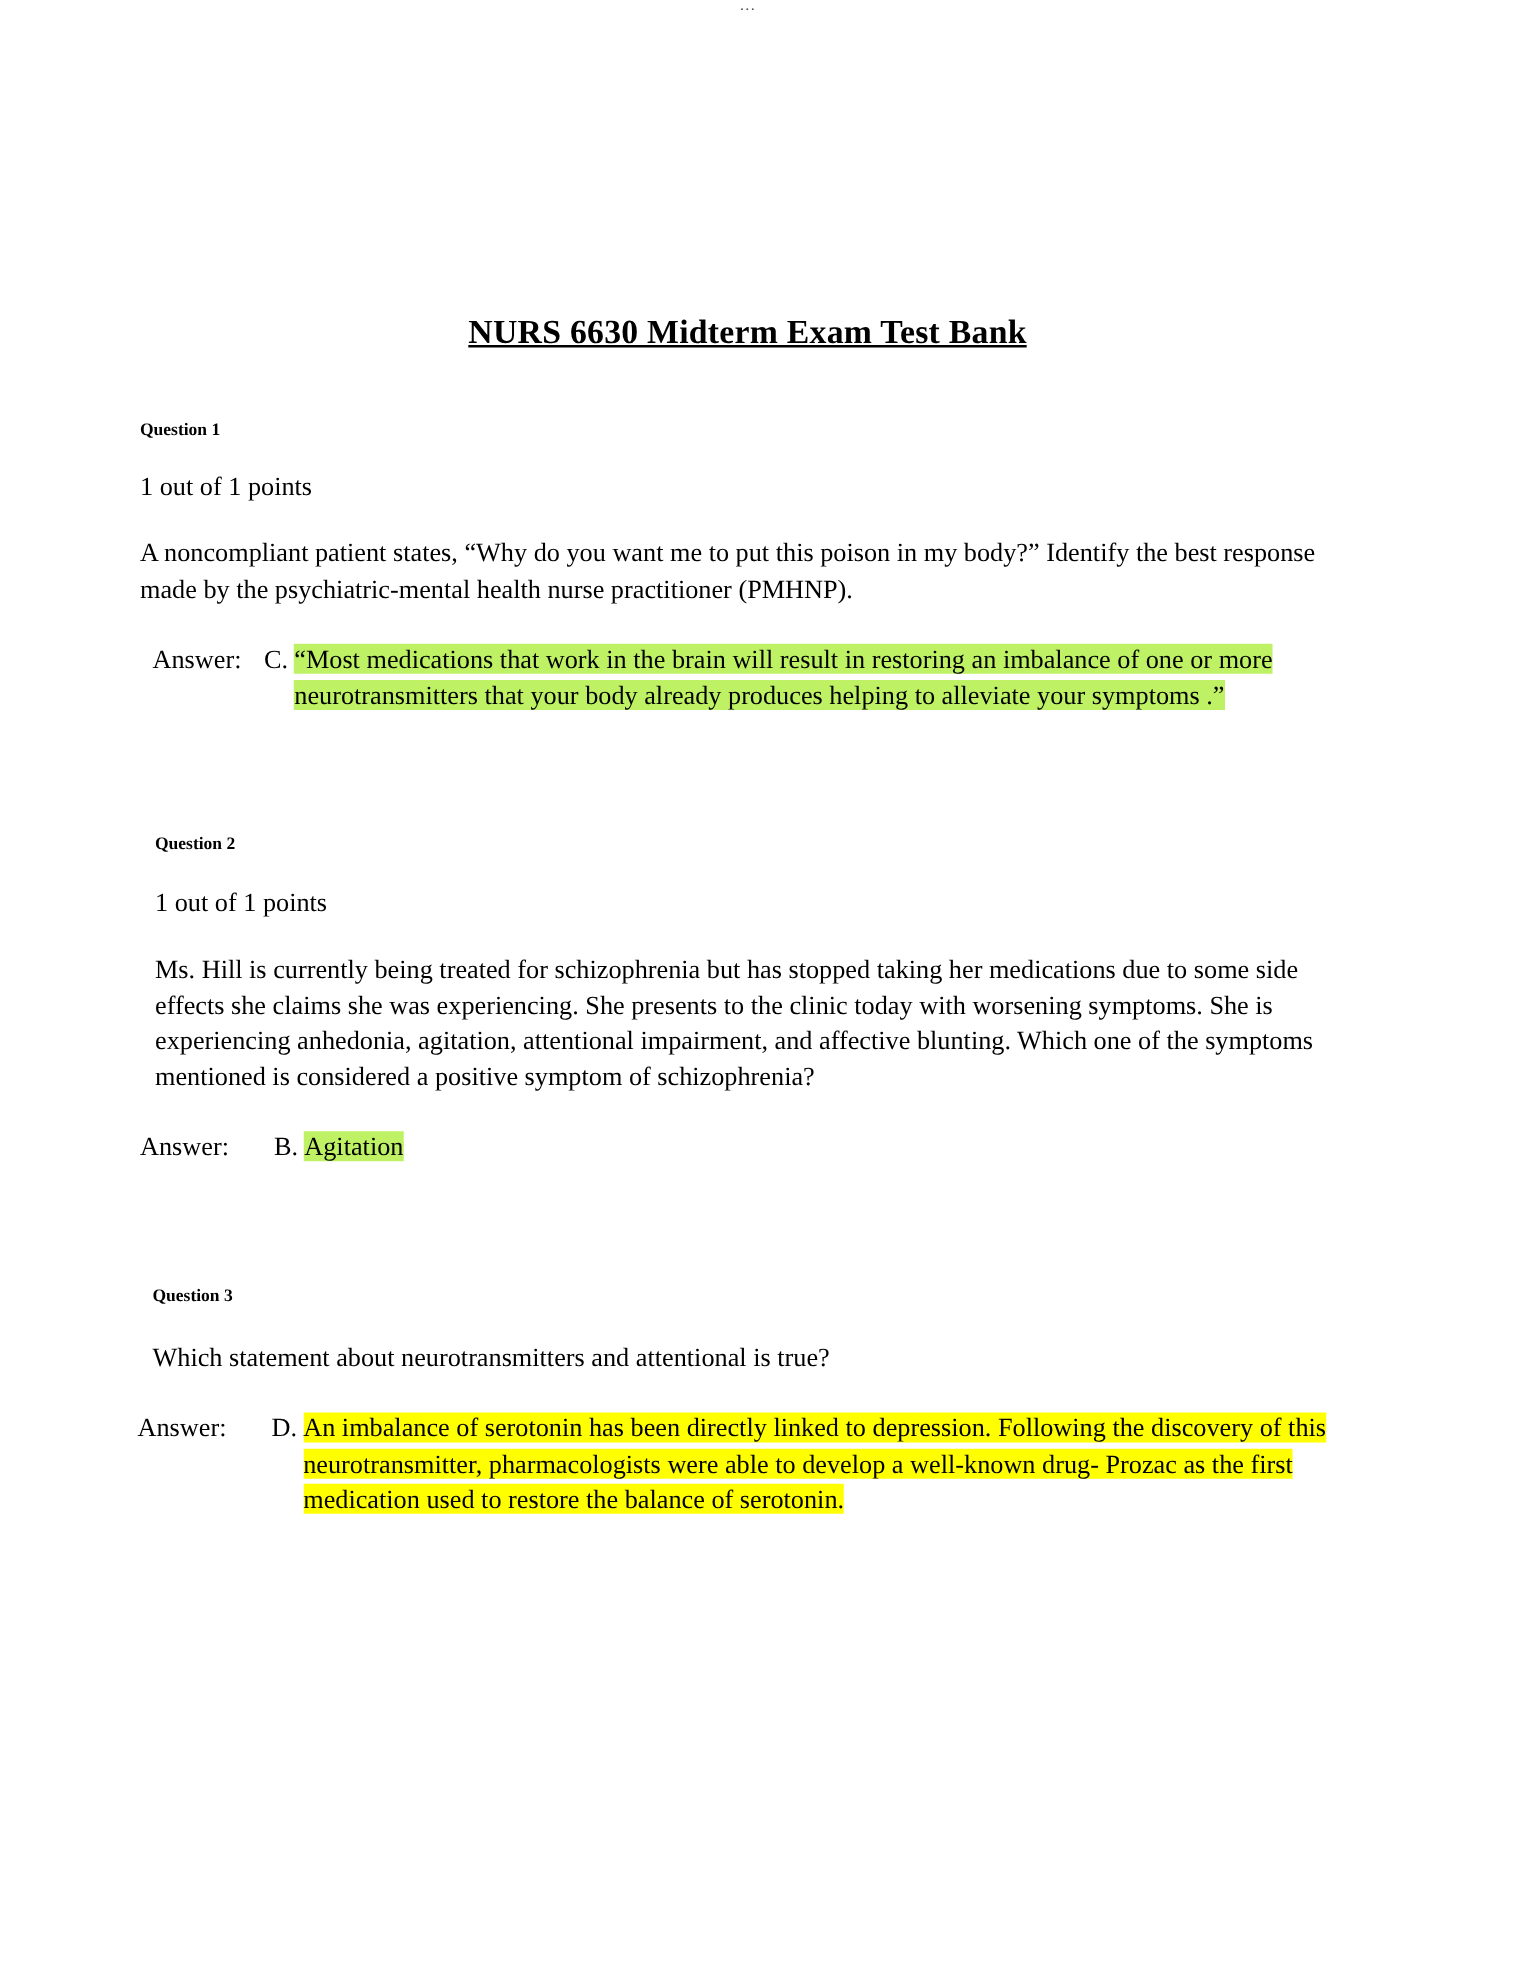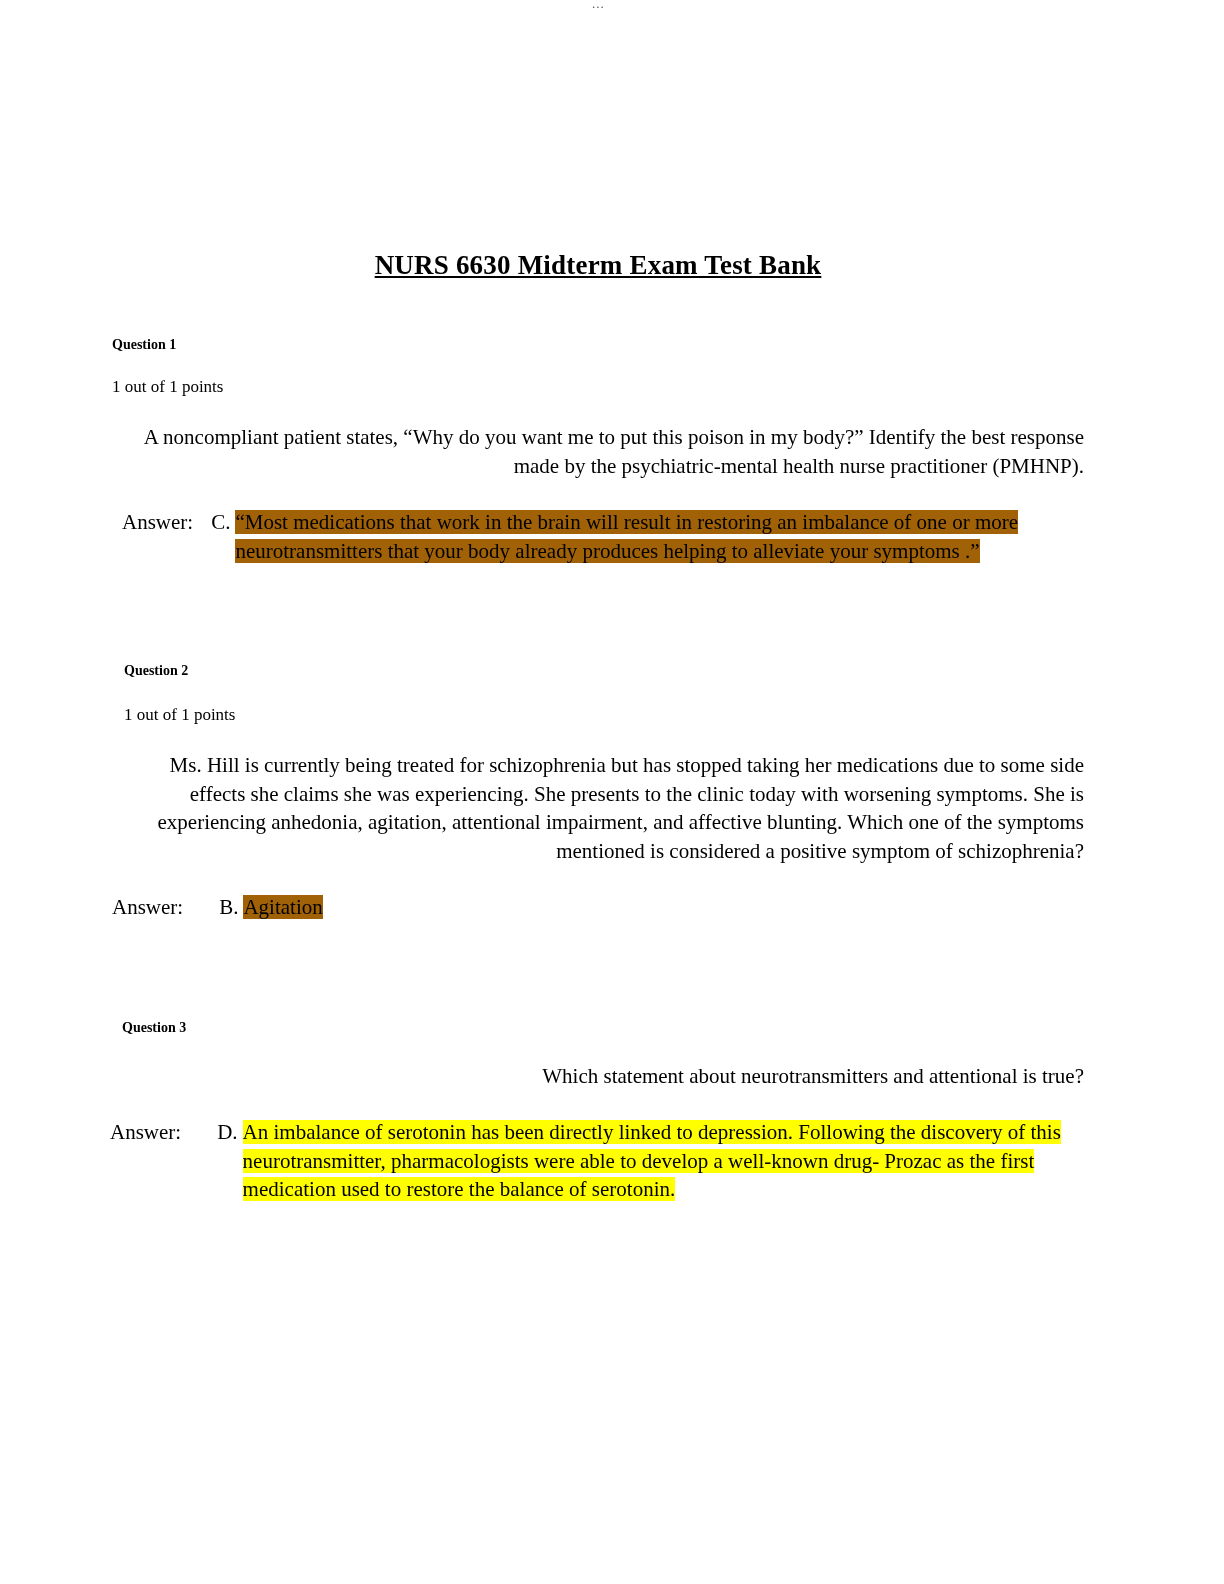--- a/index.html
+++ b/index.html
@@ -49,48 +49,48 @@
   }
   .q-block {
     margin-bottom: 16px;
   }
   .q-head {
     font-size: 14px;
     font-weight: bold;
     margin: 0 0 26px 0;
   }
   .q-points {
-    font-size: 17px;
+    font-size: 21px;
     margin: 0 0 26px 0;
   }
   .q-text {
     font-size: 21px;
     line-height: 28.5px;
     margin: 0 0 28px 0;
-    text-align: right;
+    text-align: left;
   }
   .answer-row {
     display: flex;
     align-items: flex-start;
     font-size: 21px;
     line-height: 28.5px;
   }
   .answer-label {
     flex: 0 0 auto;
     margin-right: 18px;
   }
   .answer-letter {
     flex: 0 0 auto;
     margin-right: 5px;
   }
   .answer-body {
     flex: 1 1 auto;
   }
   .hl-green {
-    background: #a16207;
+    background: #bef264;
     box-decoration-break: clone;
     -webkit-box-decoration-break: clone;
   }
   .hl-yellow {
     background: #ffff00;
     box-decoration-break: clone;
     -webkit-box-decoration-break: clone;
   }
   
   #q1 { margin-bottom: 60px; }

